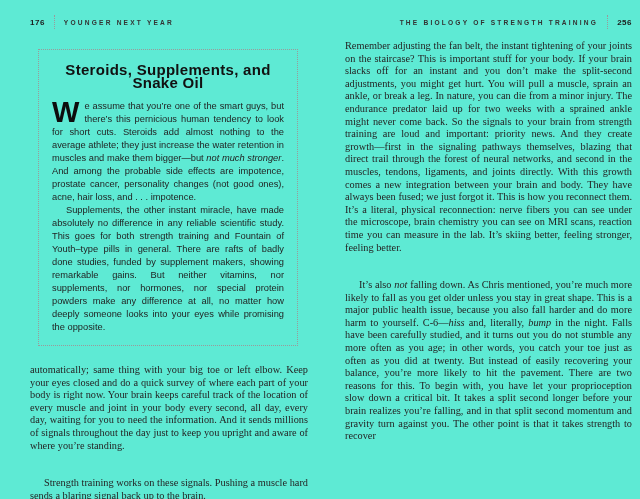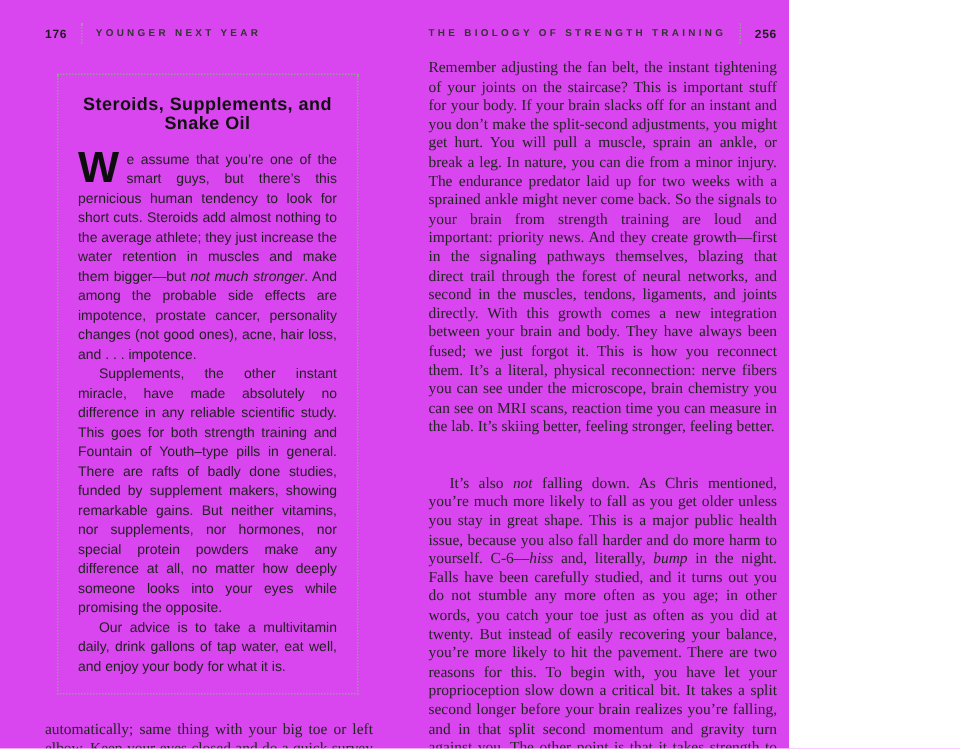--- a/index.html
+++ b/index.html
@@ -4,23 +4,23 @@
 <style>
   html, body {
     margin: 0;
     padding: 0;
     background: #ffffff;
     font-family: "Liberation Serif", serif;
     color: #262626;
   }
   .spread {
     position: relative;
-    width: 526px;
+    width: 640px;
     height: 499px;
-    background: #d946ef;
+    background: #5eead4;
     overflow: hidden;
     display: flex;
   }
   .page {
     position: relative;
     width: 320px;
     height: 499px;
     box-sizing: border-box;
   }
   .page.left  { padding: 15px 12px 0 30px; }
@@ -62,21 +62,21 @@
     padding: 10px 13px 11px 13px;
     font-family: "Liberation Sans", sans-serif;
     font-size: 9.3px;
     line-height: 13px;
     color: #1f1f1f;
     text-align: justify;
   }
   .sidebar-box h2 {
     margin: 3px 0 11px 0;
     text-align: center;
-    font-size: 12px;
+    font-size: 15px;
     font-weight: bold;
     letter-spacing: 0.3px;
     color: #111111;
   }
   .box-para { margin: 0; }
   .box-para.indented { text-indent: 14px; }
   .dropcap {
     float: left;
     font-family: "Liberation Sans", sans-serif;
     font-weight: bold;
@@ -110,21 +110,20 @@
       <span class="head-rule"></span>
       <span class="running-head">YOUNGER NEXT YEAR</span>
     </div>
 
     <div class="sidebar-box">
       <h2>Steroids, Supplements, and Snake Oil</h2>
       <p class="box-para">
         <span class="dropcap">W</span><span><span>e assume that you’re one of the smart guys, but there’s this pernicious human tendency to look for short cuts. Steroids add almost nothing to the average athlete; they just increase the water retention in muscles and make them bigger—but </span><em>not much stronger</em><span>. And among the probable side effects are impotence, prostate cancer, personality changes (not good ones), acne, hair loss, and . . . impotence.</span></span>
       </p>
       <p class="box-para indented"><span>Supplements, the other instant miracle, have made absolutely no difference in any reliable scientific study. This goes for both strength training and Fountain of Youth–type pills in general. There are rafts of badly done studies, funded by supplement makers, showing remarkable gains. But neither vitamins, nor supplements, nor hormones, nor special protein powders make any difference at all, no matter how deeply someone looks into your eyes while promising the opposite.</span></p>
-      <p class="box-para indented"><span>Our advice is to take a multivitamin daily, drink gallons of tap water, eat well, and enjoy your body for what it is.</span></p>
     </div>
 
     <div class="body-text">
       <p class="para"><span>automatically; same thing with your big toe or left elbow. Keep your eyes closed and do a quick survey of where each part of your body is right now. Your brain keeps careful track of the location of every muscle and joint in your body every second, all day, every day, waiting for you to need the information. And it sends millions of signals throughout the day just to keep you upright and aware of where you’re standing.</span></p>
       <p class="para indented"><span>Strength training works on these signals. Pushing a muscle hard sends a blaring signal back up to the brain.</span></p>
     </div>
   </div>
 
   <div class="page right">
     <div class="pg-header align-right">

